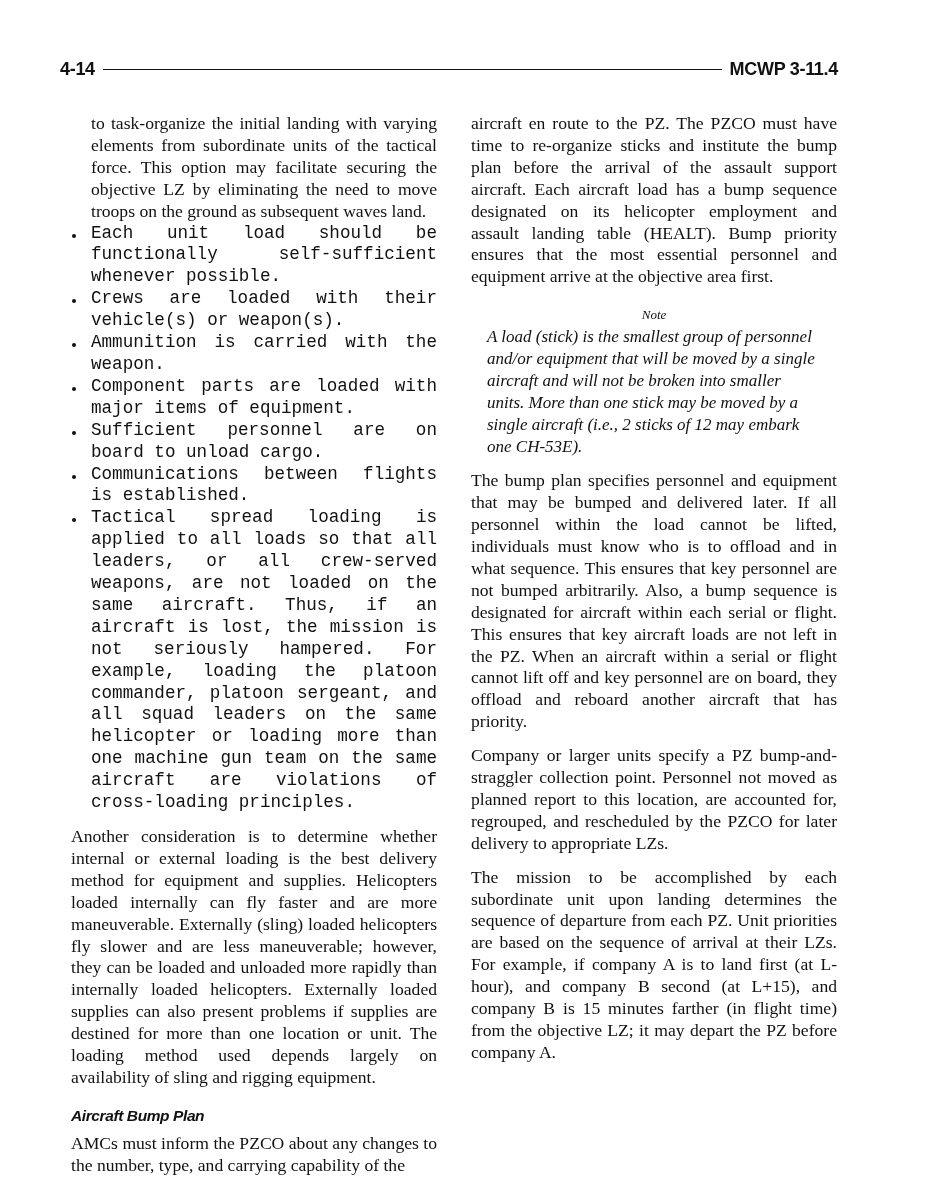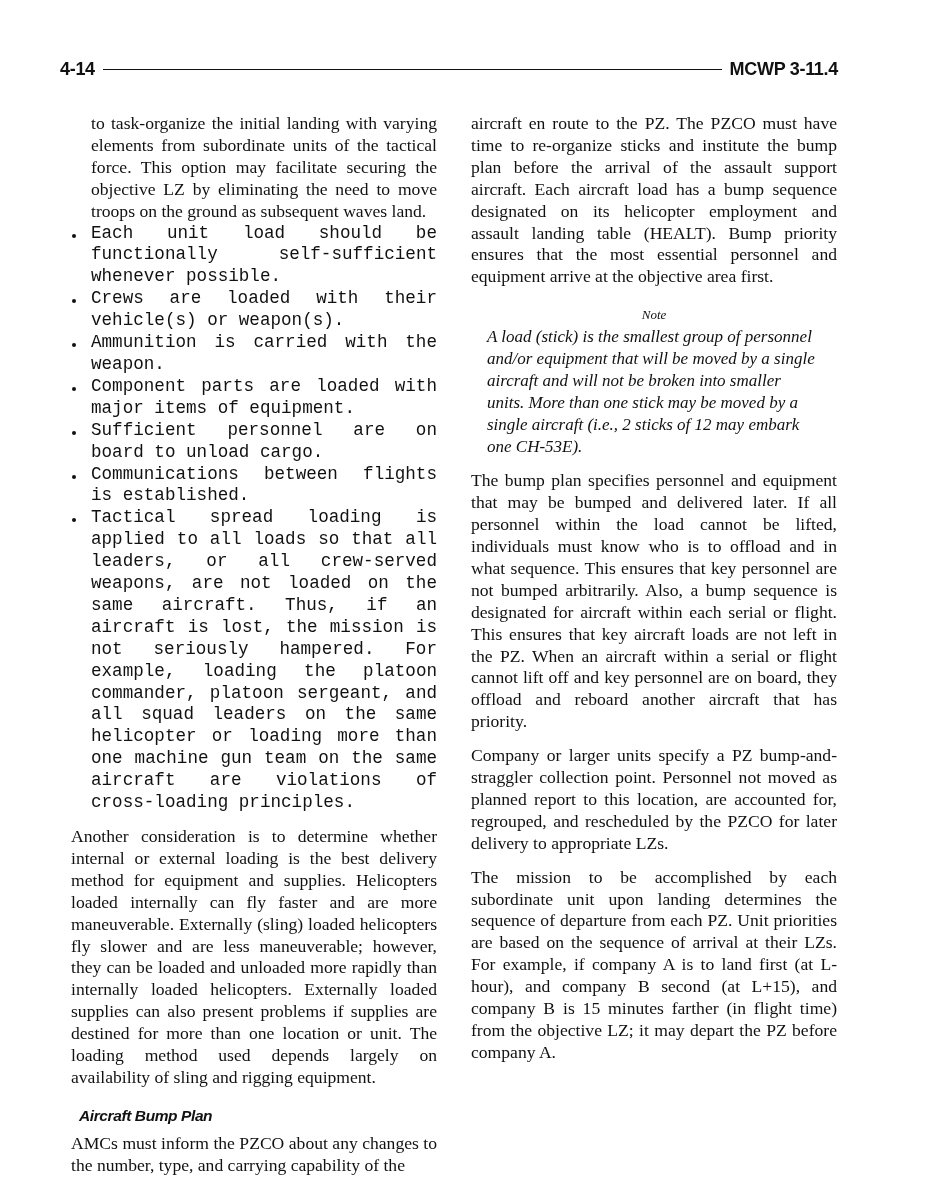--- a/index.html
+++ b/index.html
@@ -76,21 +76,21 @@
     .gap { height: 12px; }
     .gap-lg { height: 16px; }
 
     .section-heading {
       font-family: "Liberation Sans", "DejaVu Sans", sans-serif;
       font-weight: bold;
       font-style: italic;
       font-size: 15.5px;
       letter-spacing: -0.4px;
       line-height: 22px;
-      margin: 0 0 6px 8px;
+      margin: 0 0 6px 0;
     }
 
     .note-block {
       padding-left: 16px;
       padding-right: 20px;
       font-style: italic;
       font-size: 17px;
       line-height: 22px;
       text-align: left;
     }

